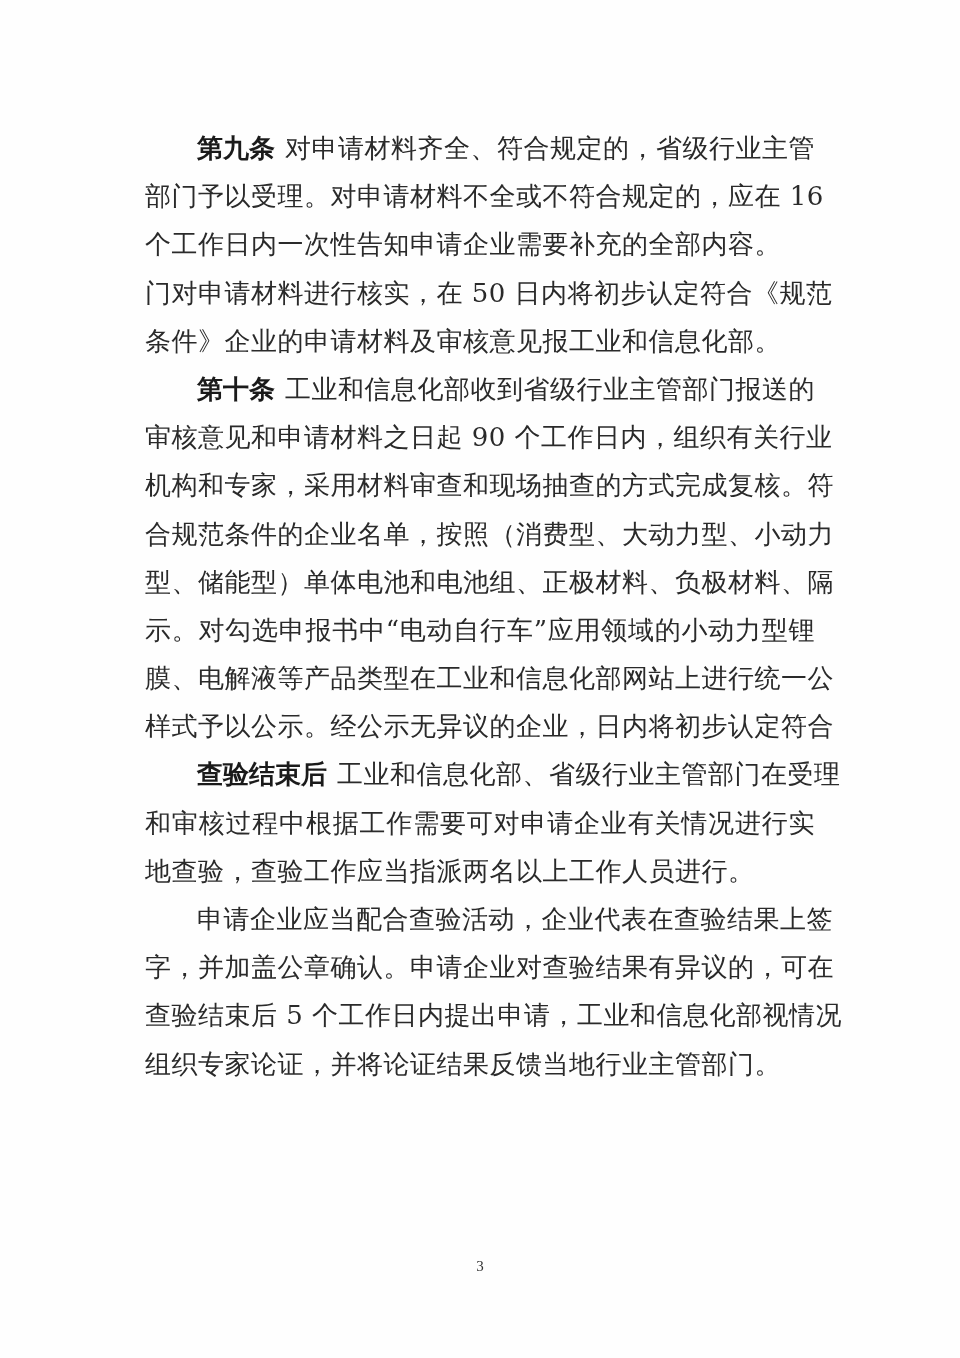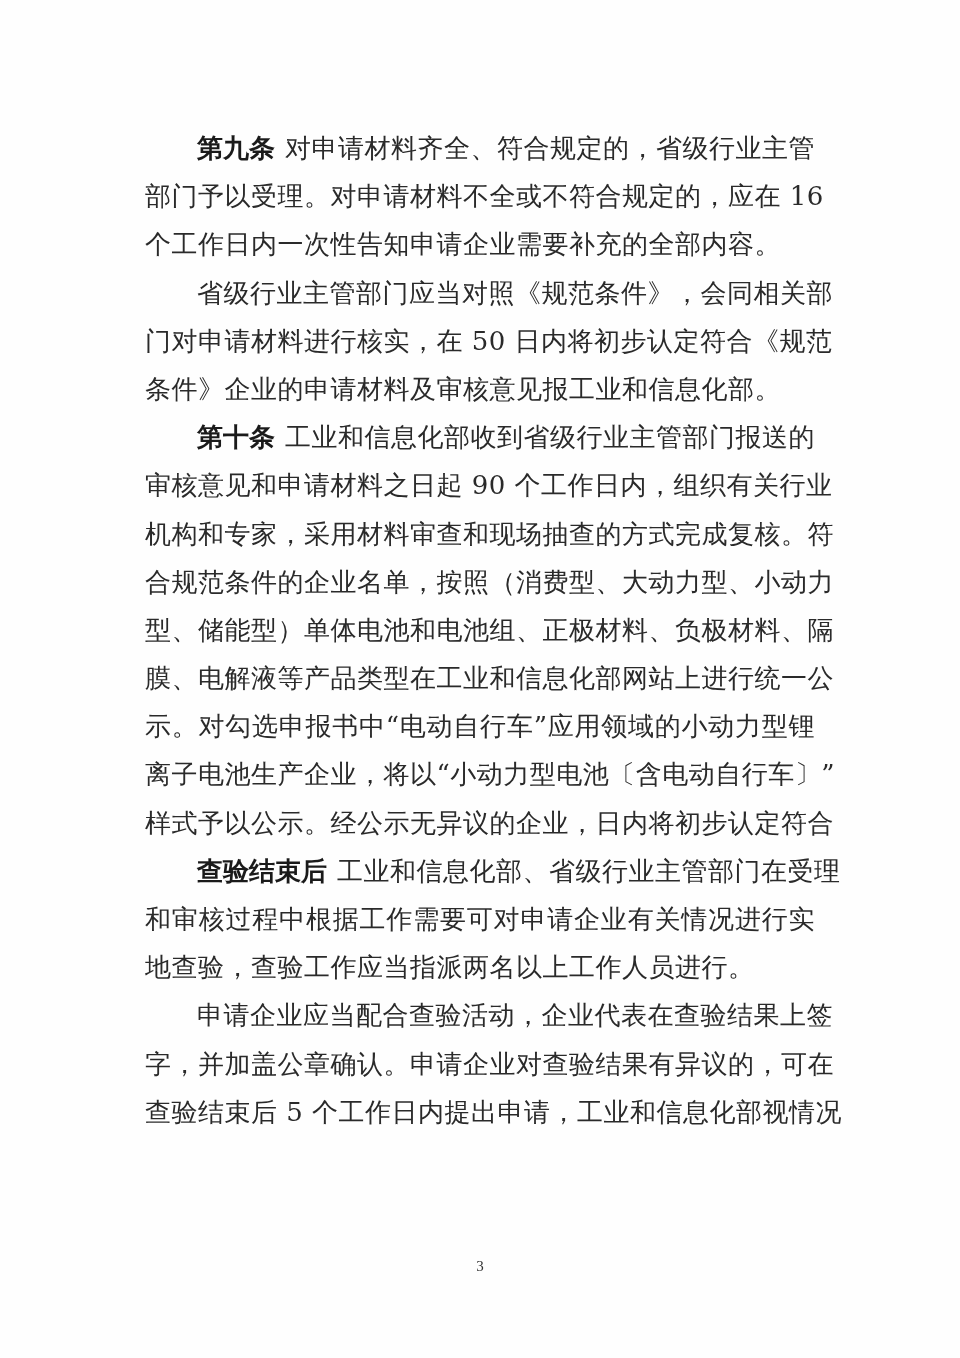--- a/index.html
+++ b/index.html
@@ -32,45 +32,44 @@
 <div class="page">
   <div class="content">
 
     <div class="para">
       <div class="line indent"><span class="art">第九条</span><span>对申请材料齐全、符合规定的，省级行业主管</span></div>
       <div class="line">部门予以受理。对申请材料不全或不符合规定的，应在 16</div>
       <div class="line last">个工作日内一次性告知申请企业需要补充的全部内容。</div>
     </div>
 
     <div class="para">
-      <div class="line indent">省级行业主管部门应当对照《规范条件》，会同相关部</div>
       <div class="line">门对申请材料进行核实，在 50 日内将初步认定符合《规范</div>
       <div class="line last">条件》企业的申请材料及审核意见报工业和信息化部。</div>
     </div>
 
     <div class="para">
       <div class="line indent"><span class="art">第十条</span><span>工业和信息化部收到省级行业主管部门报送的</span></div>
       <div class="line">审核意见和申请材料之日起 90 个工作日内，组织有关行业</div>
       <div class="line">机构和专家，采用材料审查和现场抽查的方式完成复核。符</div>
       <div class="line">合规范条件的企业名单，按照（消费型、大动力型、小动力</div>
       <div class="line">型、储能型）单体电池和电池组、正极材料、负极材料、隔</div>
+      <div class="line">示。对勾选申报书中“电动自行车”应用领域的小动力型锂</div>
       <div class="line">膜、电解液等产品类型在工业和信息化部网站上进行统一公</div>
-      <div class="line">示。对勾选申报书中“电动自行车”应用领域的小动力型锂</div>
-      <div class="line">离子电池生产企业，将以“小动力型电池〔含电动自行车〕”</div>
       <div class="line">样式予以公示。经公示无异议的企业，日内将初步认定符合</div>
     </div>
 
     <div class="para">
       <div class="line indent"><span class="art">查验结束后</span><span>工业和信息化部、省级行业主管部门在受理</span></div>
       <div class="line">和审核过程中根据工作需要可对申请企业有关情况进行实</div>
       <div class="line last">地查验，查验工作应当指派两名以上工作人员进行。</div>
     </div>
 
     <div class="para">
       <div class="line indent">申请企业应当配合查验活动，企业代表在查验结果上签</div>
       <div class="line">字，并加盖公章确认。申请企业对查验结果有异议的，可在</div>
       <div class="line">查验结束后 5 个工作日内提出申请，工业和信息化部视情况</div>
+      <div class="line last">组织专家论证，并将论证结果反馈当地行业主管部门。</div>
     </div>
 
   </div>
 
   <div class="page-number">3</div>
 </div>
 
 </body></html>

